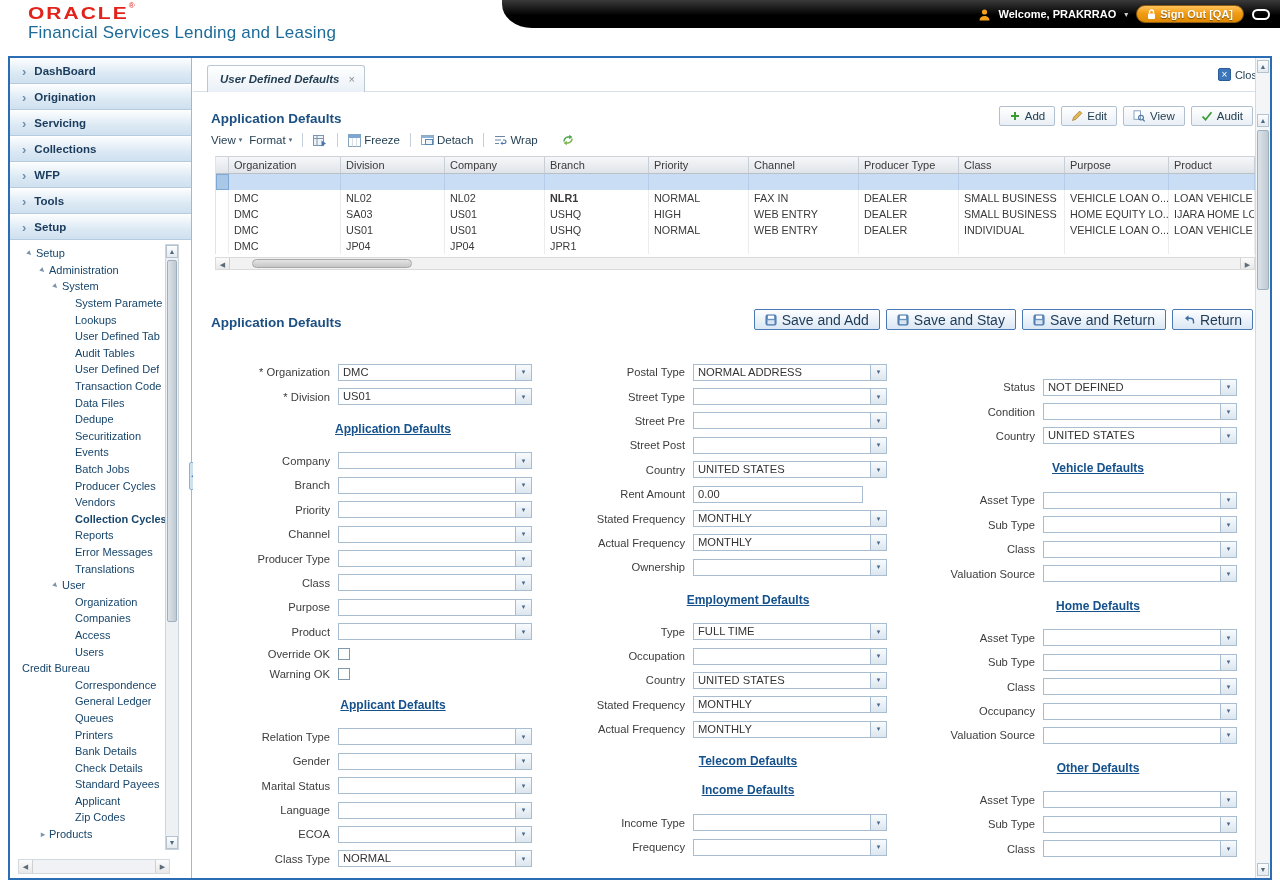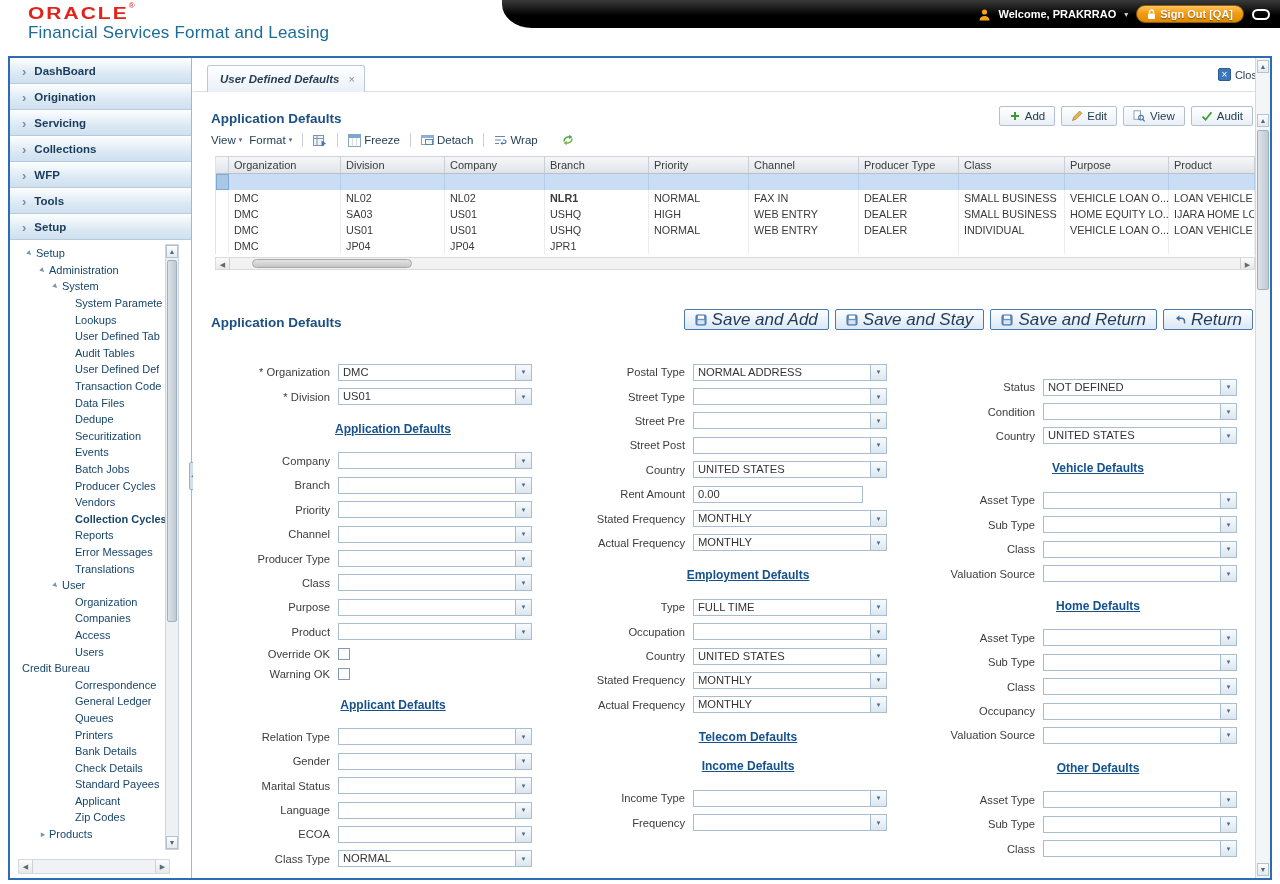--- a/index.html
+++ b/index.html
@@ -96,21 +96,21 @@
   .g-hcell.gutter,.g-cell.gutter{padding:0;}
   .g-row.sel .gutter{background:#a9c7e7;border:1px solid #7fa9d4;}
 
   .hscroll{display:flex;align-items:center;height:13px;margin:3px 0 0 22px;background:#f2f2f2;border:1px solid #dadada;}
   .hs-thumb{margin-left:22px;width:160px;height:9px;background:linear-gradient(#e4e4e4,#c6c6c6);
        border:1px solid #a8a8a8;border-radius:5px;cursor:grab;}
 
   .form-head{display:flex;align-items:flex-end;margin-top:30px;padding:0 2px 0 18px;height:30px;}
   .save-btns{margin-left:auto;display:flex;gap:6px;}
   .save-btn{display:flex;align-items:center;gap:5px;height:21px;padding:0 10px;border:1px solid #4a7ab5;border-radius:2px;
-       background:linear-gradient(#fdfeff,#dbe7f4);font-size:17px;color:#1d3a57;font-style:italic;}
+       background:linear-gradient(#fdfeff,#dbe7f4);font-size:14px;color:#1d3a57;}
 
   .form-wrap{position:relative;height:560px;}
   .fcol{position:absolute;top:0;width:330px;}
   .fcol1{left:10px;padding-top:30px;}
   .fcol2{left:365px;padding-top:30px;}
   .fcol3{left:715px;padding-top:45px;}
   .frow{display:flex;align-items:center;height:24.4px;}
   .frow.h20{height:20.4px;}
   .flabel{width:135px;text-align:right;padding-right:8px;font-size:11.2px;color:#3c3c3c;white-space:nowrap;flex:0 0 135px;}
   .fselect{width:194px;height:17px;border:1px solid #a9bdd0;background:#fff;display:flex;cursor:pointer;}
@@ -128,21 +128,21 @@
   .vscroll .vs-btn{left:1px;}
   .v-thumb{position:absolute;left:1px;top:72px;width:12px;height:160px;border:1px solid #9fb0bd;border-radius:2px;
        background:linear-gradient(90deg,#dde3e9,#bfc9d2);cursor:grab;}
 </style>
 </head>
 <body>
 
 <div class="hdr">
   <div class="logo">
     <span class="logo-oracle">ORACLE</span><sup class="logo-reg">®</sup>
-    <div class="logo-sub">Financial Services Format and Leasing</div>
+    <div class="logo-sub">Financial Services Lending and Leasing</div>
   </div>
   <div class="hdr-black">
     <span class="user-ico">
       <svg width="13" height="13">
           <circle cx="6.5" cy="4" r="2.6" fill="#f5a11c"></circle>
           <path d="M1.5 12.5c0-3 2.2-4.6 5-4.6s5 1.6 5 4.6z" fill="#f5a11c"></path>
         </svg>
     </span>
     <span class="welcome">Welcome, PRAKRRAO</span>
     <span class="wcaret">▾</span>
@@ -771,20 +771,27 @@
               <span class="fbtn">▾</span>
             </div>
           </div>
           <div class="frow">
             <span class="flabel">Actual Frequency</span>
             <div class="fselect">
               <span class="fval">MONTHLY</span>
               <span class="fbtn">▾</span>
             </div>
           </div>
+          <div class="frow">
+            <span class="flabel">Ownership</span>
+            <div class="fselect">
+              <span class="fval"></span>
+              <span class="fbtn">▾</span>
+            </div>
+          </div>
           <div class="fheading">Employment Defaults</div>
           <div class="frow">
             <span class="flabel">Type</span>
             <div class="fselect">
               <span class="fval">FULL TIME</span>
               <span class="fbtn">▾</span>
             </div>
           </div>
           <div class="frow">
             <span class="flabel">Occupation</span>

